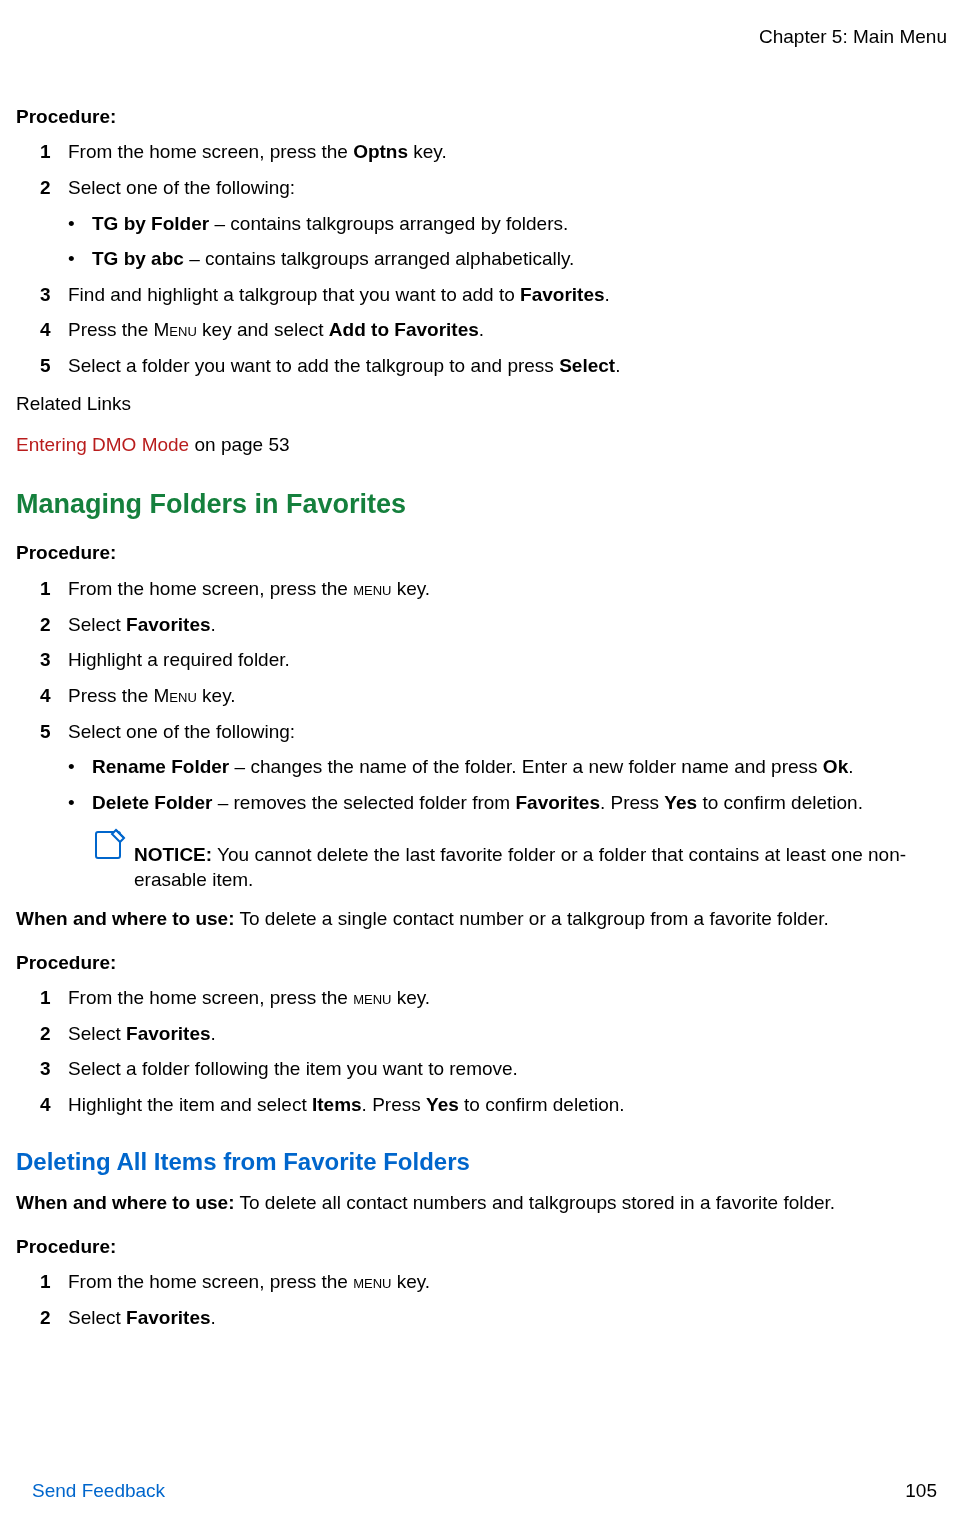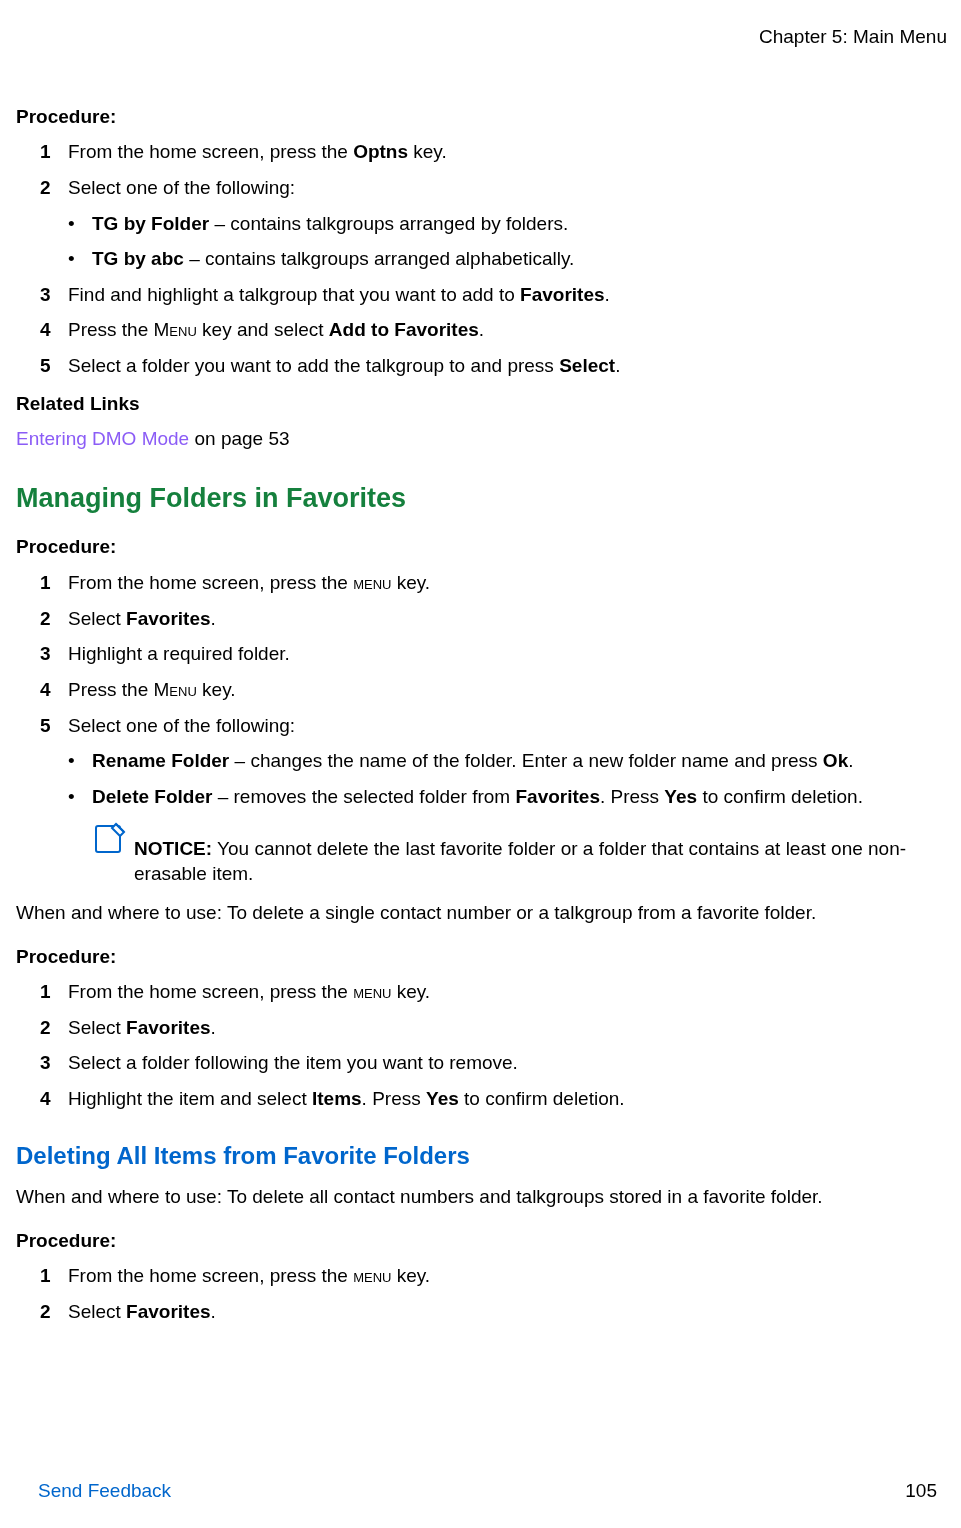--- a/index.html
+++ b/index.html
@@ -60,41 +60,41 @@
     ul.bullets > li .dot {
       width: 24px;
       flex-shrink: 0;
     }
     ul.bullets > li .txt {
       flex: 1;
     }
     b { font-weight: bold; }
     .smallcaps { font-variant: small-caps; }
     .related {
-      font-weight: bold;
+      font-weight: normal;
       margin-top: 12px;
-      margin-bottom: 10px;
-    }
-    .link { color: #8b5cf6; margin-top: 8px; }
+      margin-bottom: 16px;
+    }
+    .link { color: #b91c1c; margin-top: 8px; }
     h2.section {
       color: #15803d;
       font-size: 27px;
       font-weight: bold;
       margin-top: 28px;
       margin-bottom: 18px;
     }
     h2.subsection {
       color: #0066cc;
       font-size: 24px;
       font-weight: bold;
       margin-top: 28px;
       margin-bottom: 12px;
     }
     .when-label {
-      font-weight: normal;
+      font-weight: bold;
     }
     .when-row {
       margin-bottom: 18px;
     }
     .notice-box {
       display: flex;
       margin-left: 76px;
       margin-top: 6px;
       margin-bottom: 13px;
     }
@@ -103,21 +103,21 @@
       flex-shrink: 0;
       color: #0066cc;
     }
     .notice-text {
       flex: 1;
       padding-top: 16px;
     }
     .footer {
       position: absolute;
       bottom: 24px;
-      left: 14px;
+      left: 8px;
       right: 0;
       padding: 0 24px;
       display: flex;
       justify-content: space-between;
       font-size: 19px;
     }
     .footer .feedback { color: #0066cc; }
   </style>
 </head>
 <body>

